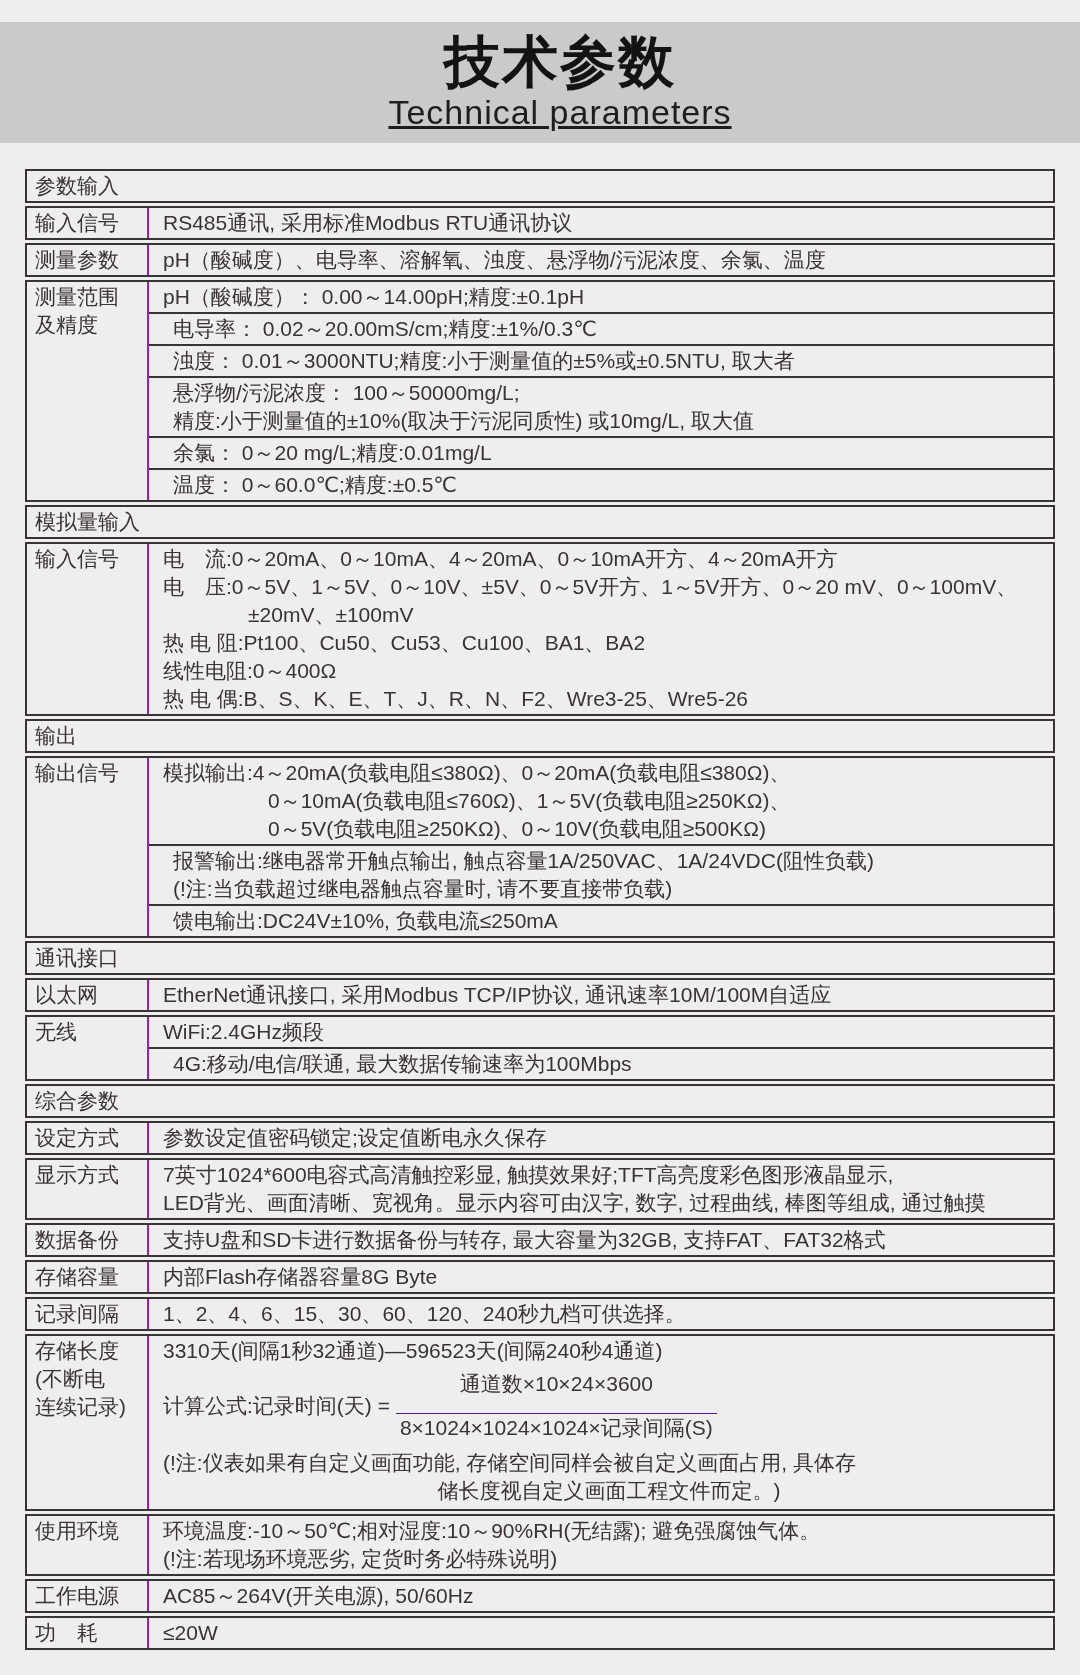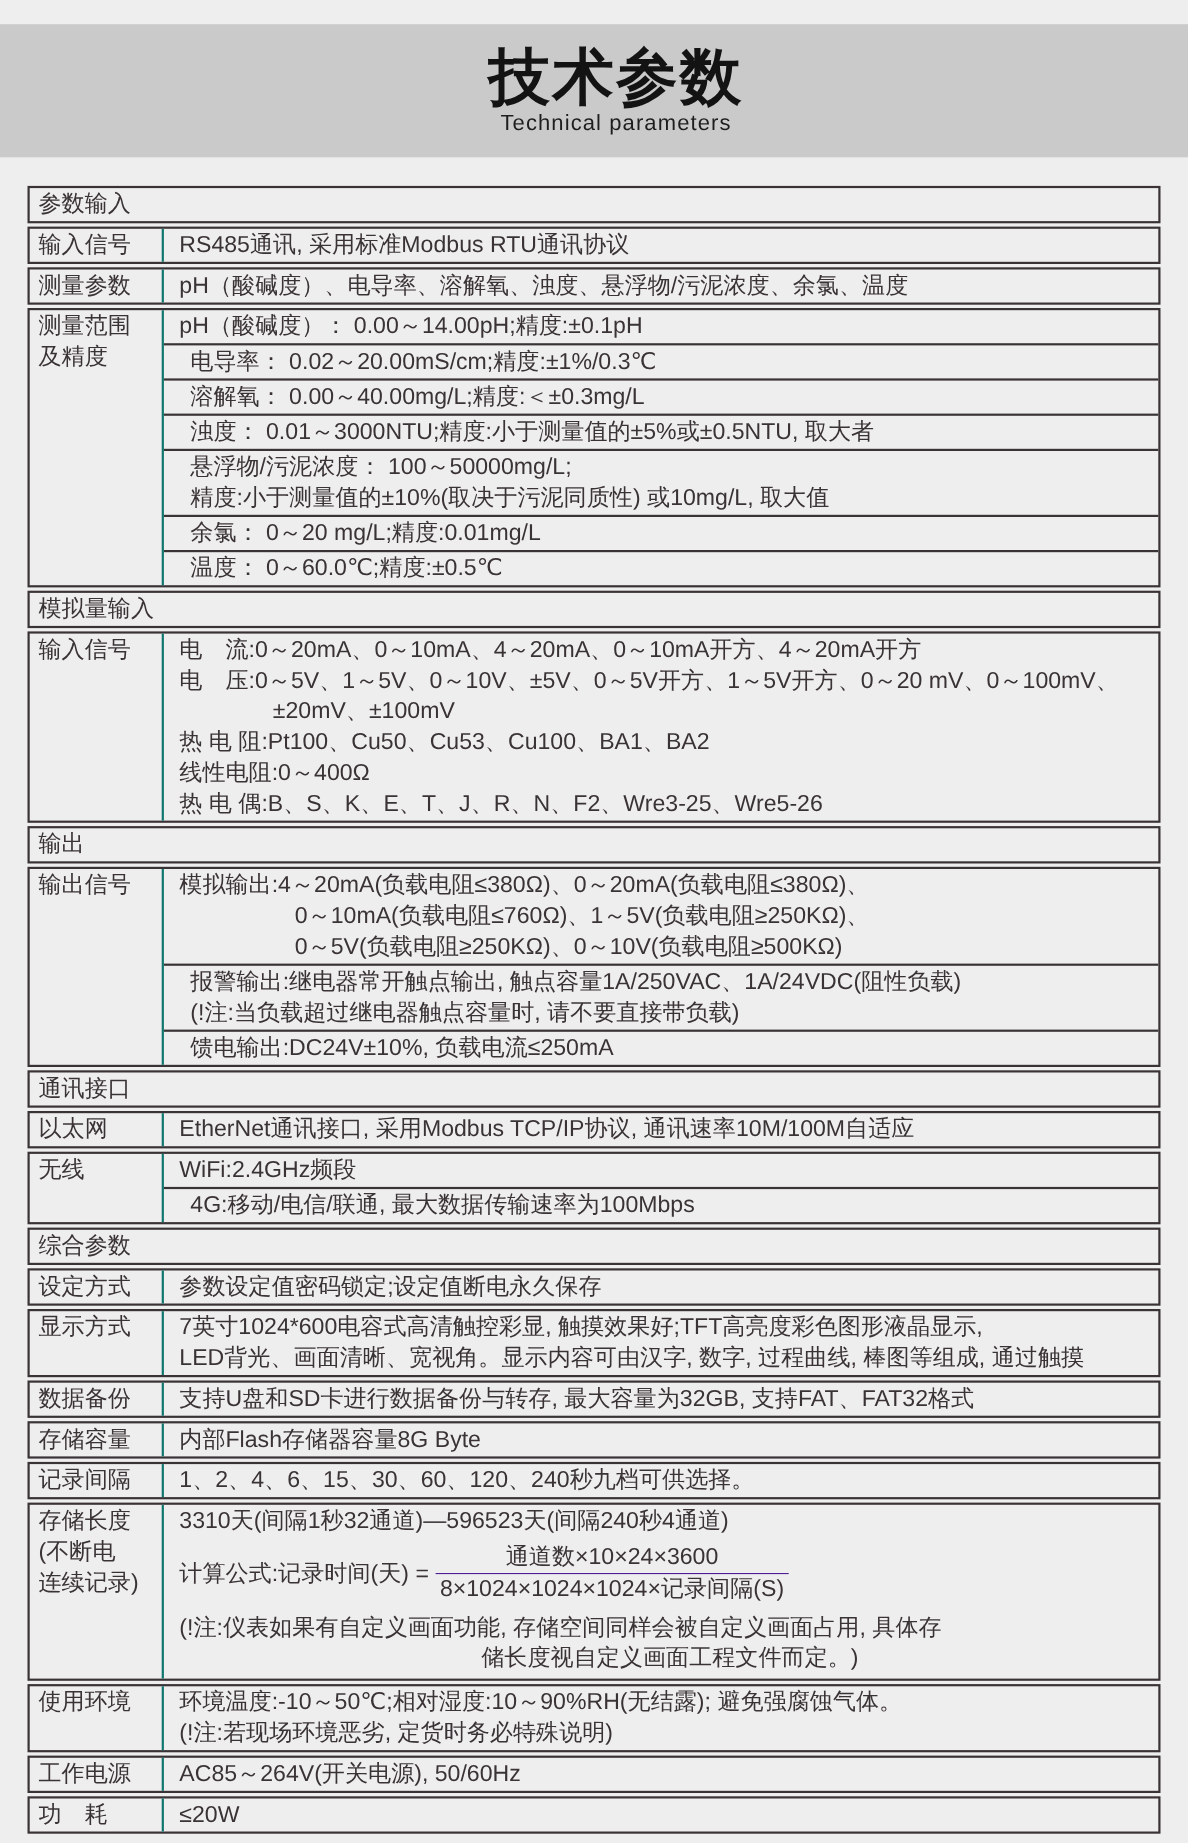--- a/index.html
+++ b/index.html
@@ -6,41 +6,41 @@
   body{
     width:1080px;height:1675px;overflow:hidden;
     background:#efeeef;color:#3a3336;
     font-family:"Liberation Sans","DejaVu Sans",sans-serif;
   }
   .banner{
     margin-top:22px;height:121px;background:#cbcacb;
     display:flex;flex-direction:column;align-items:center;justify-content:center;padding-left:40px;
   }
   .title{font-size:56px;font-weight:800;color:#131313;line-height:1.05;letter-spacing:2px;}
-  .subtitle{font-size:20px;font-weight:400;color:#1e1e1e;margin-top:1px;letter-spacing:1px;}
+  .subtitle{font-size:34px;font-weight:400;color:#1e1e1e;margin-top:1px;letter-spacing:1px;text-decoration:underline;}
 
   .spec-table{
     width:1030px;margin:26px auto 0;
     display:flex;flex-direction:column;gap:3px;
     font-size:21px;line-height:28px;
   }
   .row{border:2px solid #3a3336;display:flex;align-items:stretch;background:transparent;}
   .row.section{display:block;padding:1px 8px;}
   .cell-label{
     flex:0 0 122px;box-sizing:border-box;width:122px;
-    border-right:2px solid #0f766e;padding:1px 4px 1px 8px;
+    border-right:2px solid #a21caf;padding:1px 4px 1px 8px;
   }
   .cell-content{flex:1;display:flex;flex-direction:column;min-width:0;}
   .subrow{padding:1px 8px 1px 14px;}
   .subrow + .subrow{border-top:2px solid #3a3336;padding-left:24px;}
   .line{white-space:nowrap;}
   .indent-v{padding-left:85px;}
   .indent-o{padding-left:105px;}
   .formula-row{display:flex;align-items:center;margin:5px 0 4px 0;}
-  .frac{display:inline-flex;flex-direction:column;align-items:center;text-align:center;margin-left:6px;}
+  .frac{display:inline-flex;flex-direction:column;align-items:center;text-align:center;margin-left:6px;gap:15px;}
   .frac .den{border-top:1px solid #4c1d95;padding:0 4px;}
   .frac .num{padding:0 4px;}
   .note{margin-top:7px;}
   .note2{padding-left:10px;margin-bottom:3px;text-align:center;}
 </style>
 </head>
 <body>
 
 <div class="banner">
   <div class="title">技术参数</div>
@@ -75,23 +75,20 @@
       <div>及精度</div>
     </div>
     <div class="cell-content">
       <div class="subrow">
           <div class="line">pH（酸碱度）： 0.00～14.00pH;精度:±0.1pH</div>
         </div>
       <div class="subrow">
           <div class="line">电导率： 0.02～20.00mS/cm;精度:±1%/0.3℃</div>
         </div>
       <div class="subrow">
-          <div class="line">溶解氧： 0.00～40.00mg/L;精度:＜±0.3mg/L</div>
-        </div>
-      <div class="subrow">
           <div class="line">浊度： 0.01～3000NTU;精度:小于测量值的±5%或±0.5NTU, 取大者</div>
         </div>
       <div class="subrow">
         <div class="line">悬浮物/污泥浓度： 100～50000mg/L;</div>
         <div class="line">精度:小于测量值的±10%(取决于污泥同质性) 或10mg/L, 取大值</div>
       </div>
       <div class="subrow">
           <div class="line">余氯： 0～20 mg/L;精度:0.01mg/L</div>
         </div>
       <div class="subrow">

